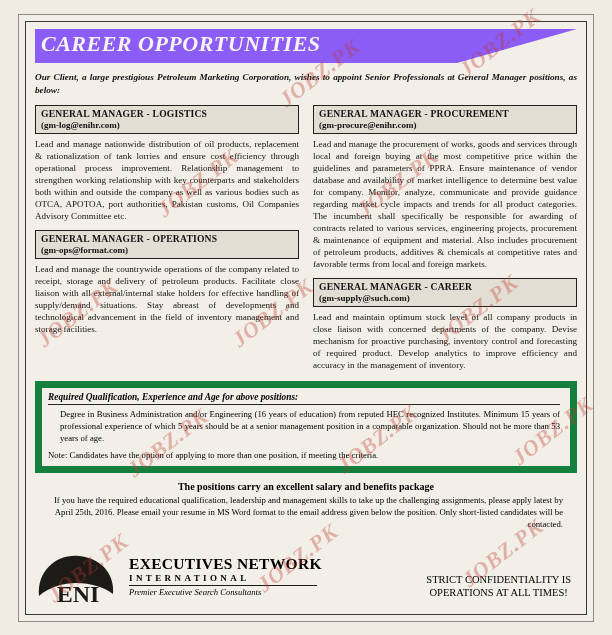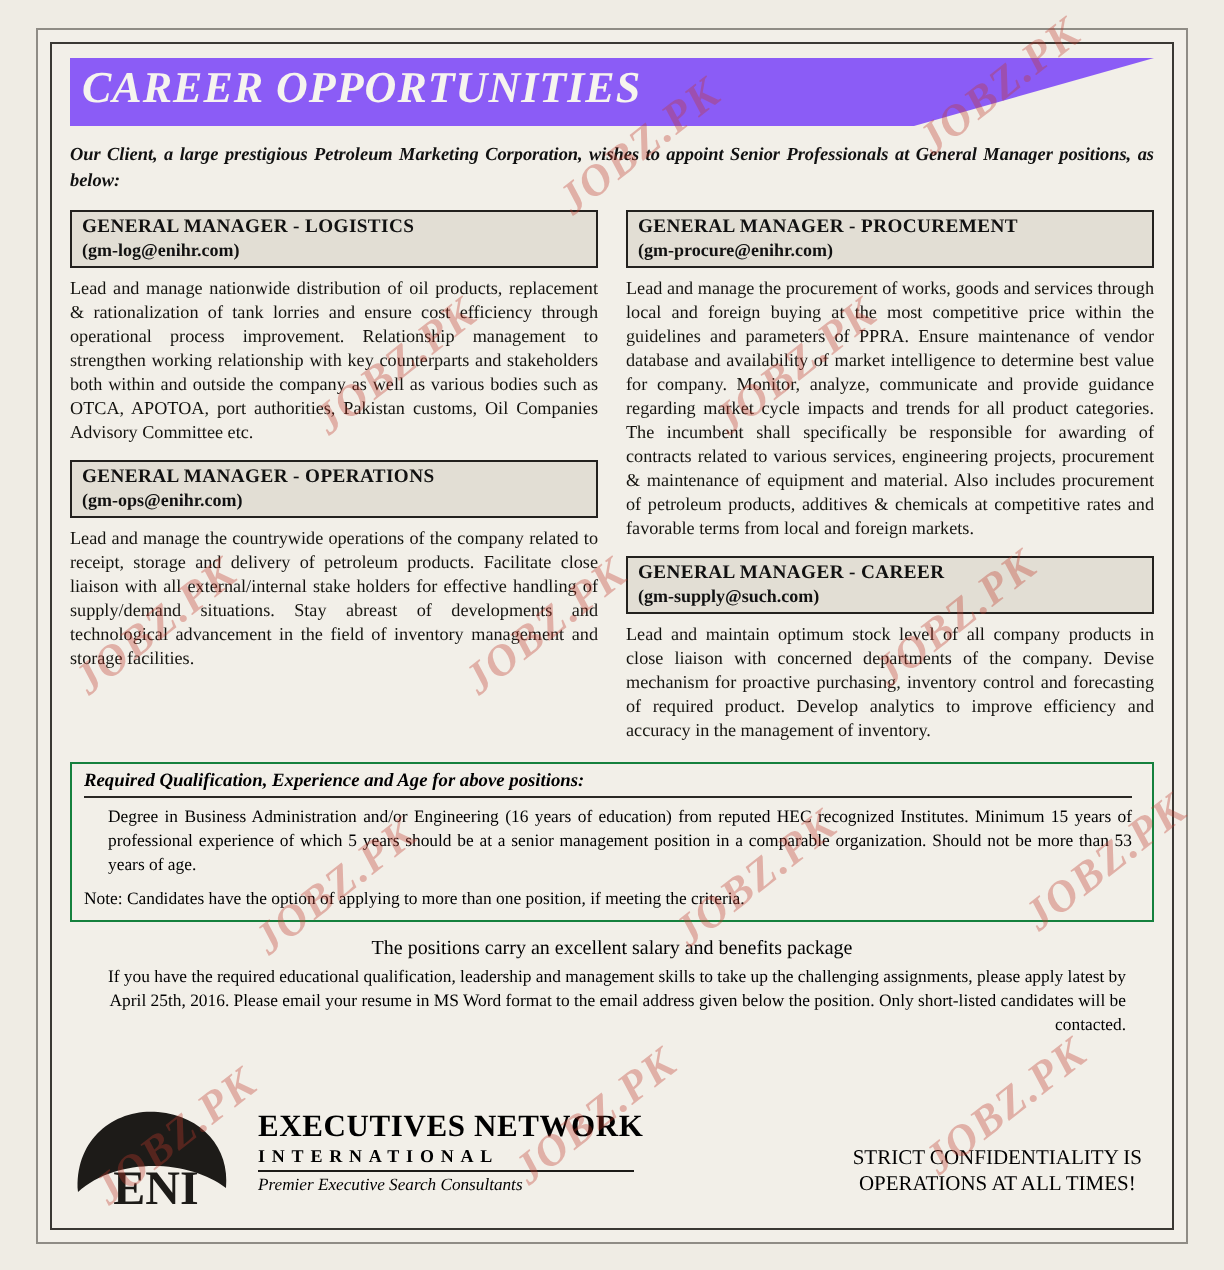--- a/index.html
+++ b/index.html
@@ -109,21 +109,21 @@
   }
   .job-body {
     font-size: 9.1px;
     line-height: 1.32;
     text-align: justify;
     color: #14130f;
   }
 
   
   .qual {
-    border: 1px solid #15803d;
+    border: 7px solid #15803d;
     padding: 4px 10px 5px 6px;
     margin-top: 2px;
   }
   .qual-title {
     font-size: 9.4px;
     font-weight: bold;
     font-style: italic;
     border-bottom: 1px solid #2a2824;
     padding-bottom: 2px;
     margin-bottom: 3px;
@@ -141,21 +141,21 @@
     text-align: justify;
   }
 
   
   .salary {
     margin-top: 8px;
     text-align: center;
   }
   .salary-title {
     font-size: 10px;
-    font-weight: normal;
+    font-weight: bold;
     margin-bottom: 2px;
   }
   .salary-body {
     font-size: 8.7px;
     line-height: 1.4;
     text-align: right;
     padding: 0 14px;
   }
 
   
@@ -247,21 +247,21 @@
             <div class="job-head">
               <div class="job-title">GENERAL MANAGER - LOGISTICS</div>
               <div class="job-email">(gm-log@enihr.com)</div>
             </div>
             <div class="job-body">Lead and manage nationwide distribution of oil products, replacement &amp; rationalization of tank lorries and ensure cost efficiency through operational process improvement. Relationship management to strengthen working relationship with key counterparts and stakeholders both within and outside the company as well as various bodies such as OTCA, APOTOA, port authorities, Pakistan customs, Oil Companies Advisory Committee etc.</div>
           </div>
 
           <div class="job">
             <div class="job-head">
               <div class="job-title">GENERAL MANAGER - OPERATIONS</div>
-              <div class="job-email">(gm-ops@enihr.com)</div>
+              <div class="job-email">(gm-ops@format.com)</div>
             </div>
             <div class="job-body">Lead and manage the countrywide operations of the company related to receipt, storage and delivery of petroleum products. Facilitate close liaison with all external/internal stake holders for effective handling of supply/demand situations. Stay abreast of developments and technological advancement in the field of inventory management and storage facilities.</div>
           </div>
 
         </div>
 
         <div class="col">
 
           <div class="job">
             <div class="job-head">

